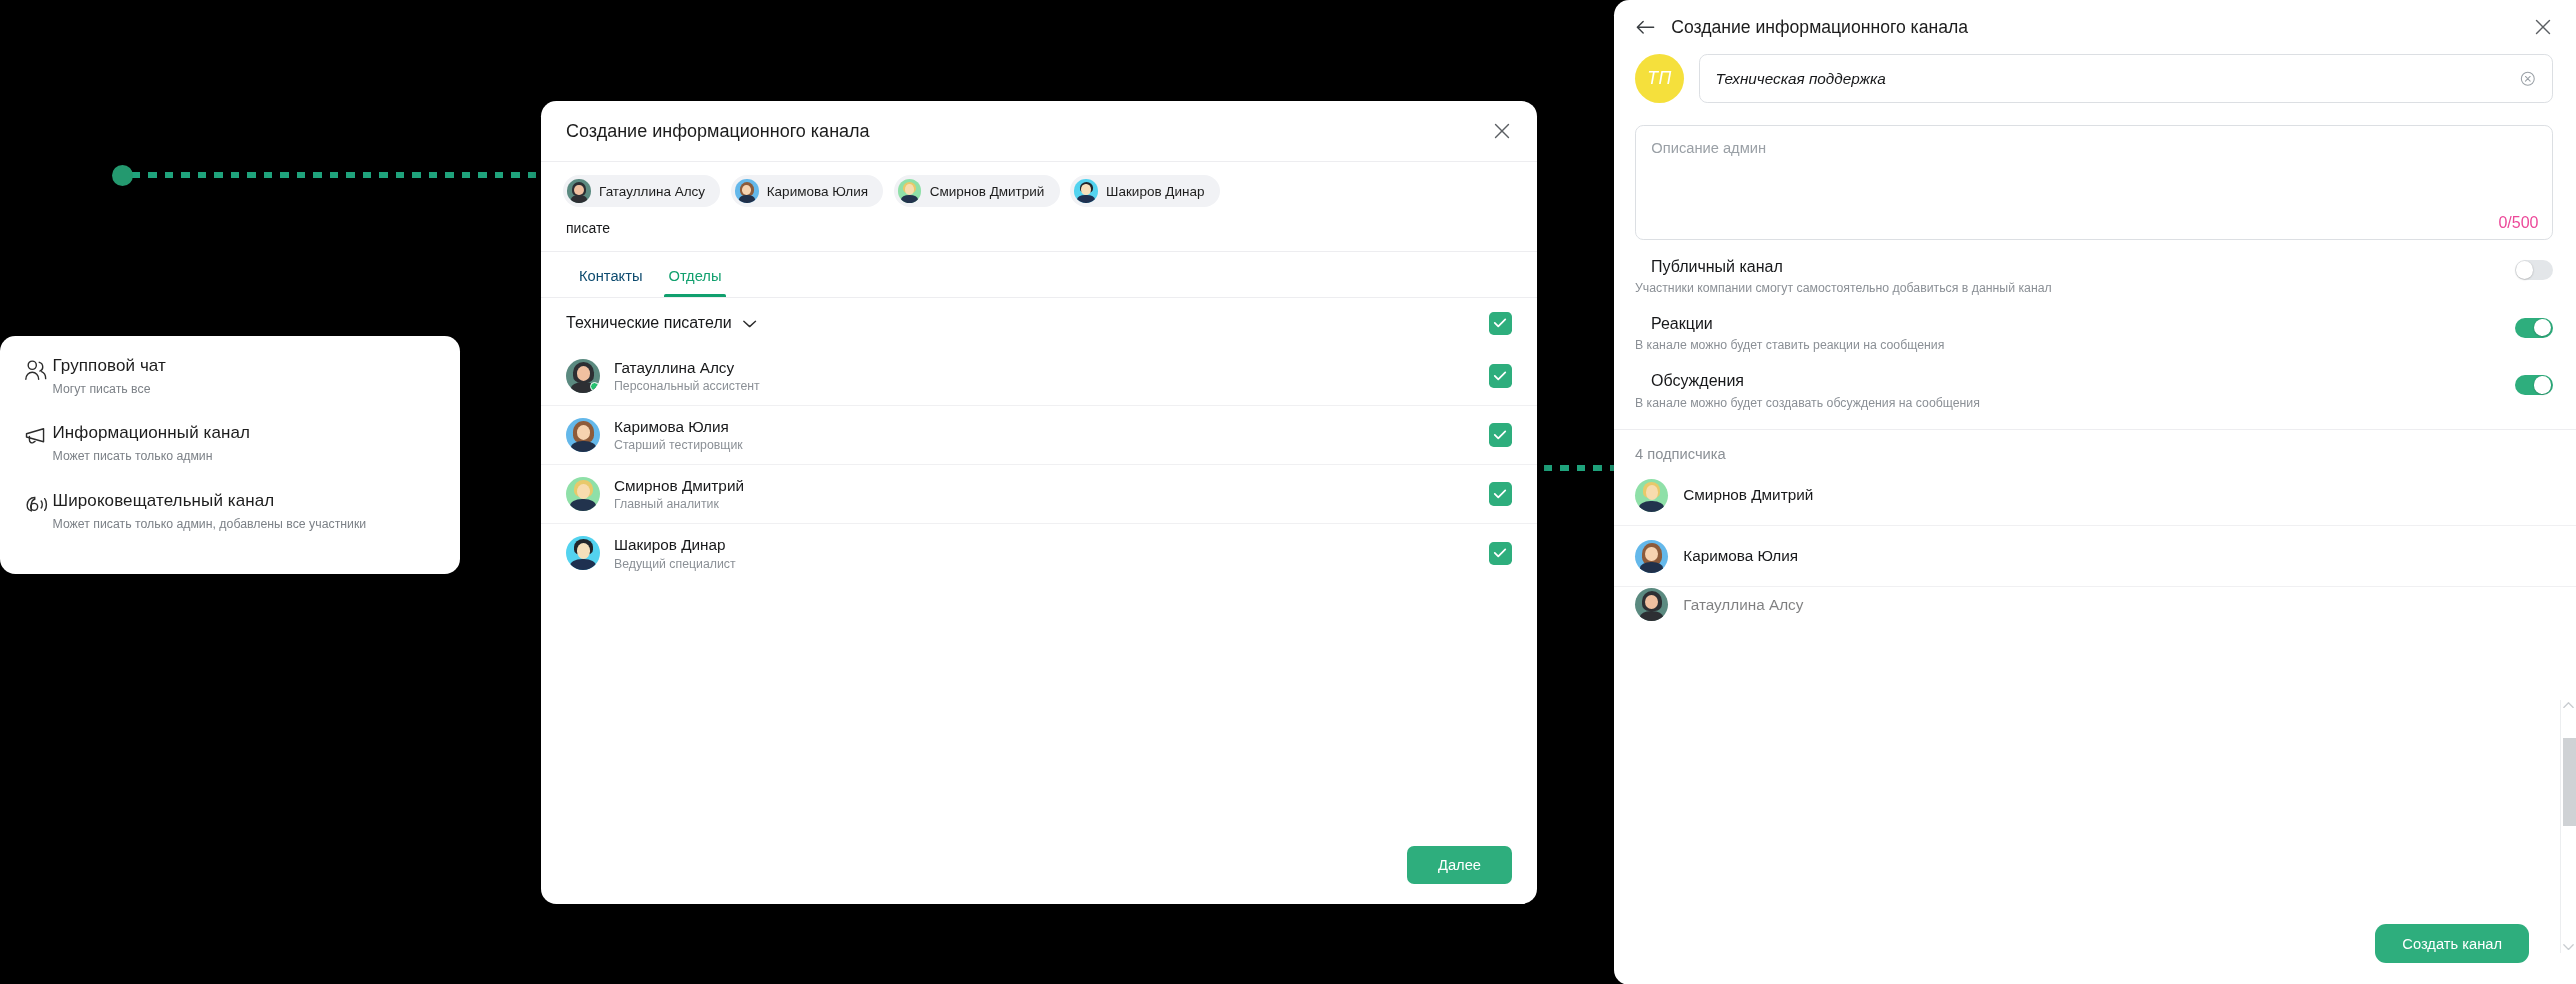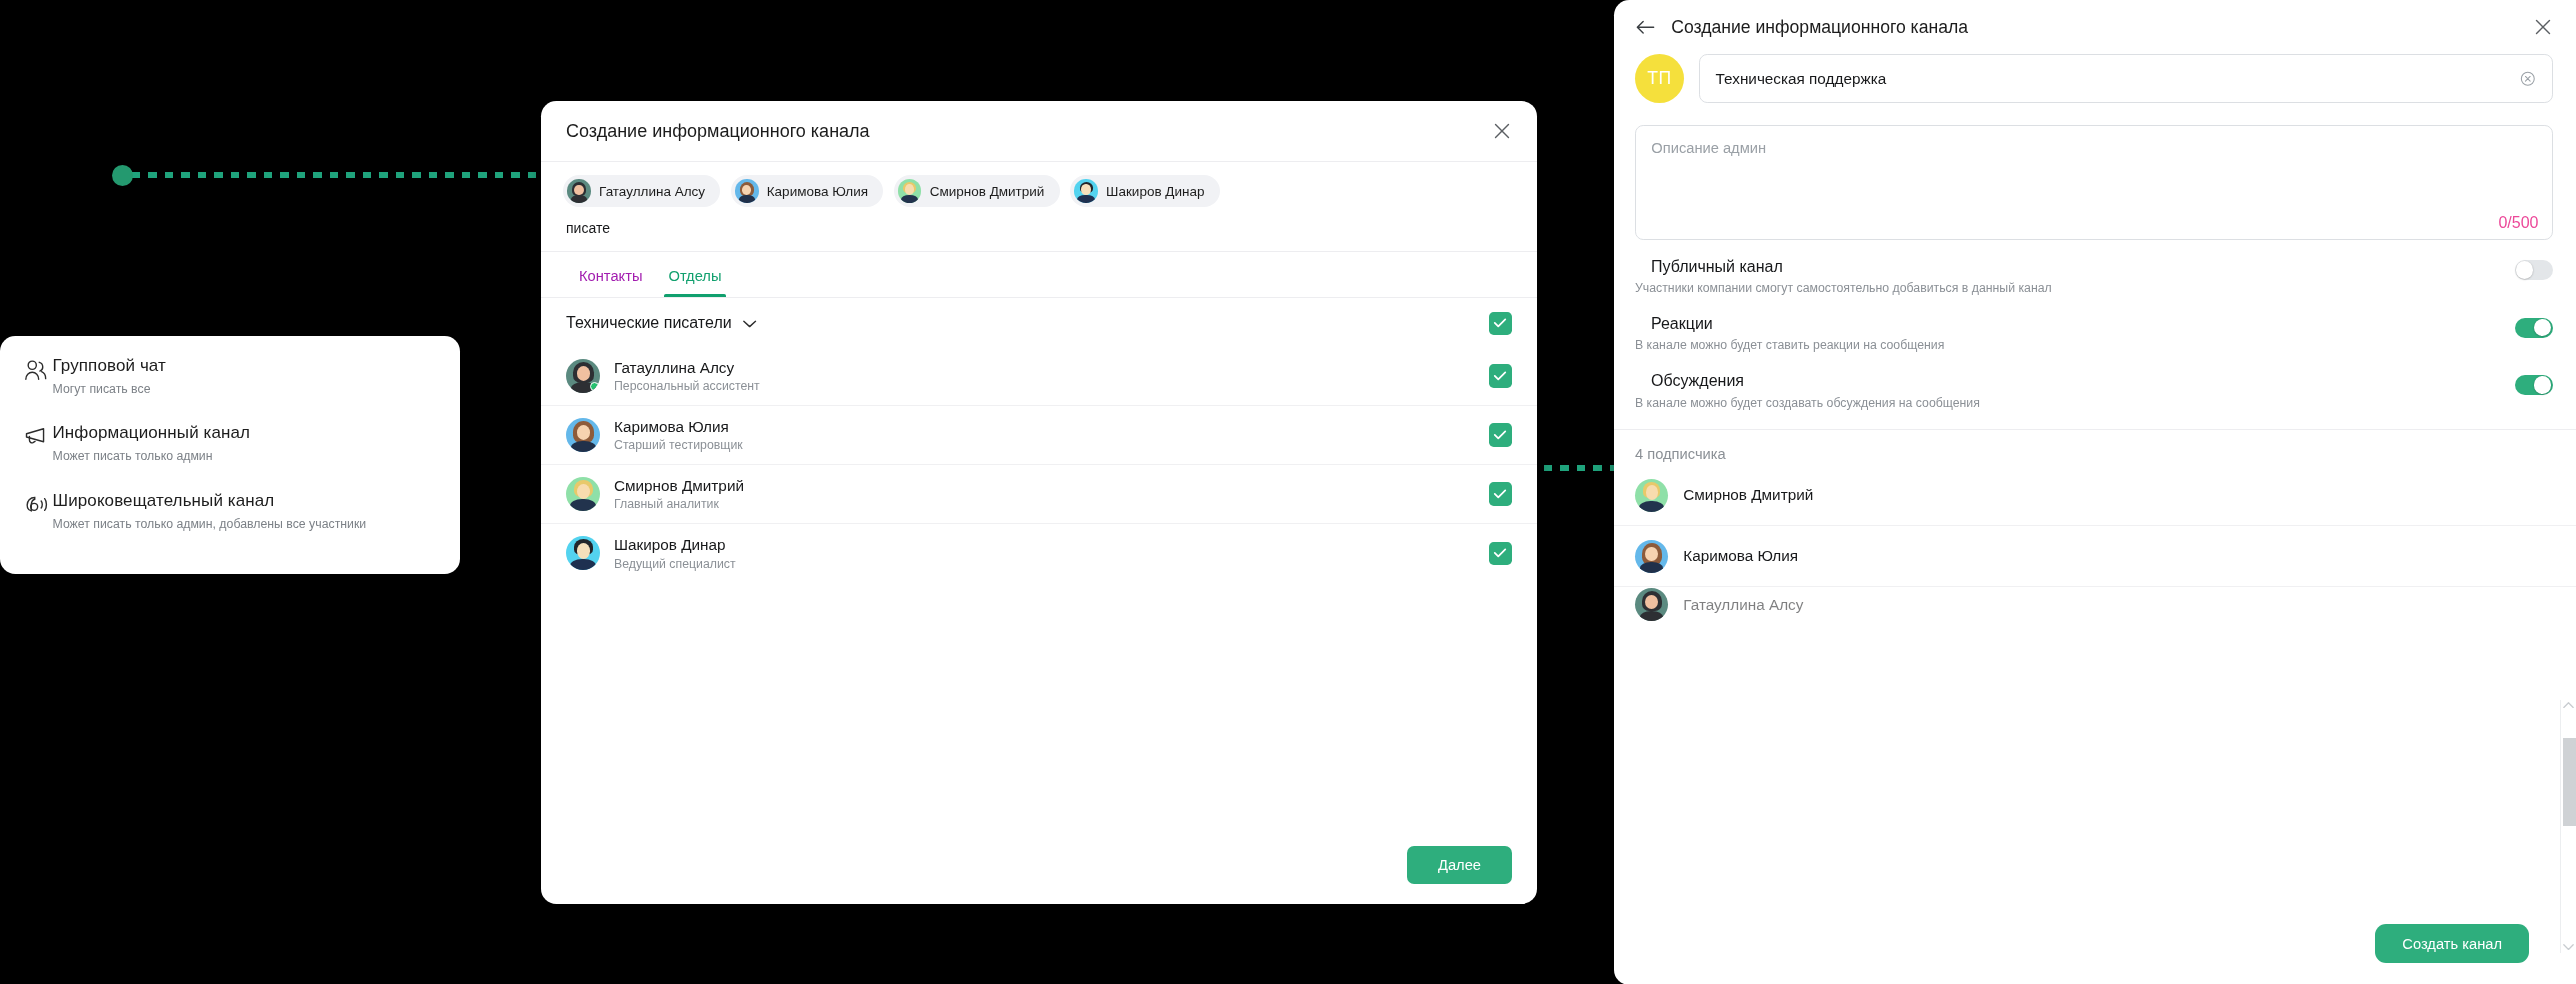--- a/index.html
+++ b/index.html
@@ -61,21 +61,21 @@
     display: flex; align-items: center; gap: 8.2px;
     background: #f1f2f5; border-radius: 587px;
     padding: 4.1px 15.3px 4.1px 4.1px; height: 32px;
   }
   .chip-name { font-size: 13.5px; color: #1d1d1d; white-space: nowrap; }
 
   .searchline { padding: 10.6px 25px 15.3px 25px; font-size: 14px; color: #17181a; border-bottom:0.6px solid #ededf0;}
 
   .tabs { display: flex; gap: 0; padding: 0 25px; border-bottom: 0.6px solid #ededf0; }
   .tab {
-    font-size: 14.7px; color: #a21caf; padding: 15.3px 13px 13px 13px;
+    font-size: 14.7px; color: #0c4a6e; padding: 15.3px 13px 13px 13px;
     cursor: pointer; position: relative;
   }
   .tab.active { color: #11a06e; }
   .tab.active::after {
     content: ""; position: absolute; left: 8.2px; right: 8.2px; bottom: 0;
     height: 2.9px; border-radius: 1.8px 1.8px 0 0; background: #11a06e;
   }
 
   .dept-row {
     display: flex; align-items: center; padding: 14px 25px 11.8px 25px;
@@ -106,21 +106,21 @@
   
   .right {
     position: absolute; left: 1614px; top: 0px; width: 962px; height: 985px;
     background: #fff; border-radius: 15.3px 0 0 15.3px;
     box-shadow: -3.5px 0 17.6px rgba(0,0,0,.28);
     z-index: 10; overflow: hidden;
   }
   .r-head { display: flex; align-items: center; gap: 15.3px; padding: 16.5px 23.5px 13px 21px; }
   .r-head-title { font-size: 17.6px; color: #1c1c1c; flex: 1; }
 
-  .r-nameblock { display: flex; align-items: center; gap: 15.3px; padding: 3.5px 23.5px 0 21px; }
+  .r-nameblock { display: flex; align-items: center; gap: 15.3px; padding: 3.5px 23.5px 0 21px; font-style: italic; }
   .r-avatar-init {
     width: 49px; height: 49px; flex:0 0 49px; border-radius: 50%;
     background: #f5e03c; color: #fff; font-size: 17.6px;
     display: flex; align-items: center; justify-content: center; letter-spacing: 0.6px;
   }
   .r-input {
     flex: 1; height: 49px; border: 0.6px solid #dcdfe3; border-radius: 8.2px;
     display: flex; align-items: center; padding: 0 15.3px;
   }
   .r-input-val { flex: 1; font-size: 15.3px; color: #17181a; }

